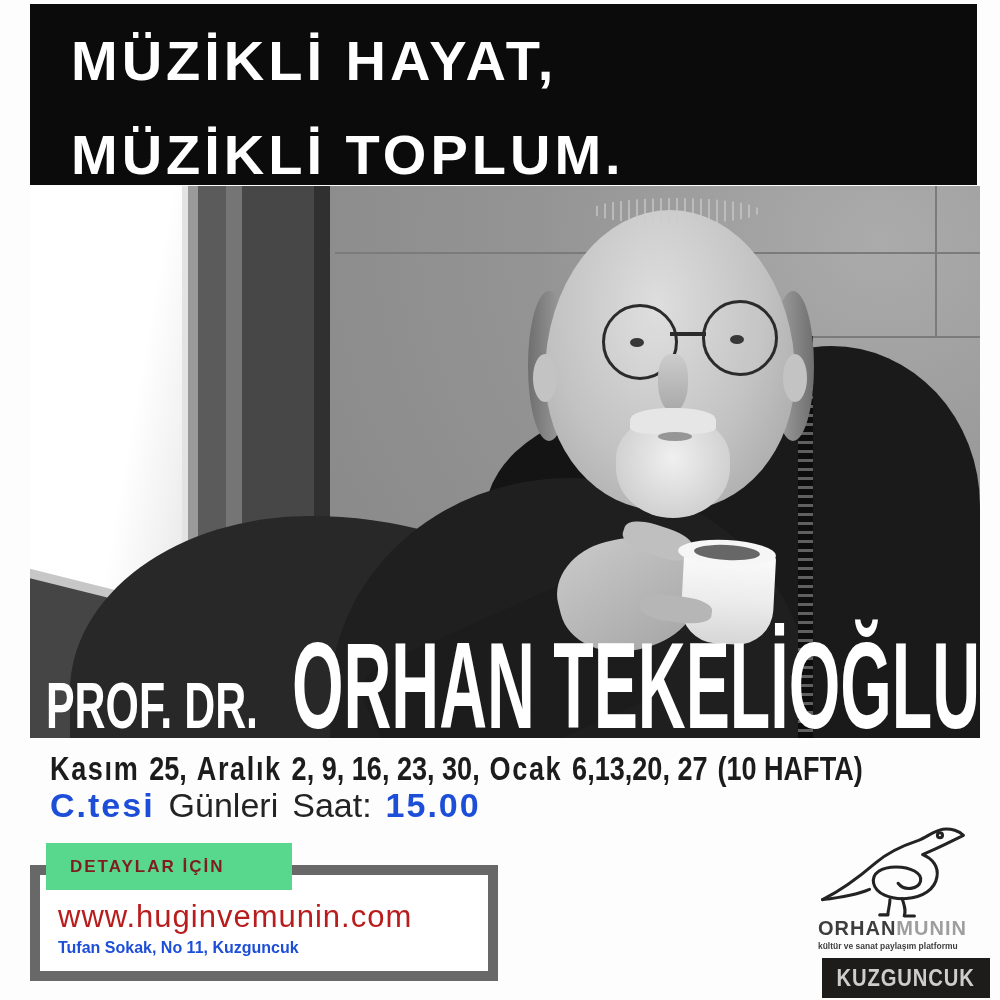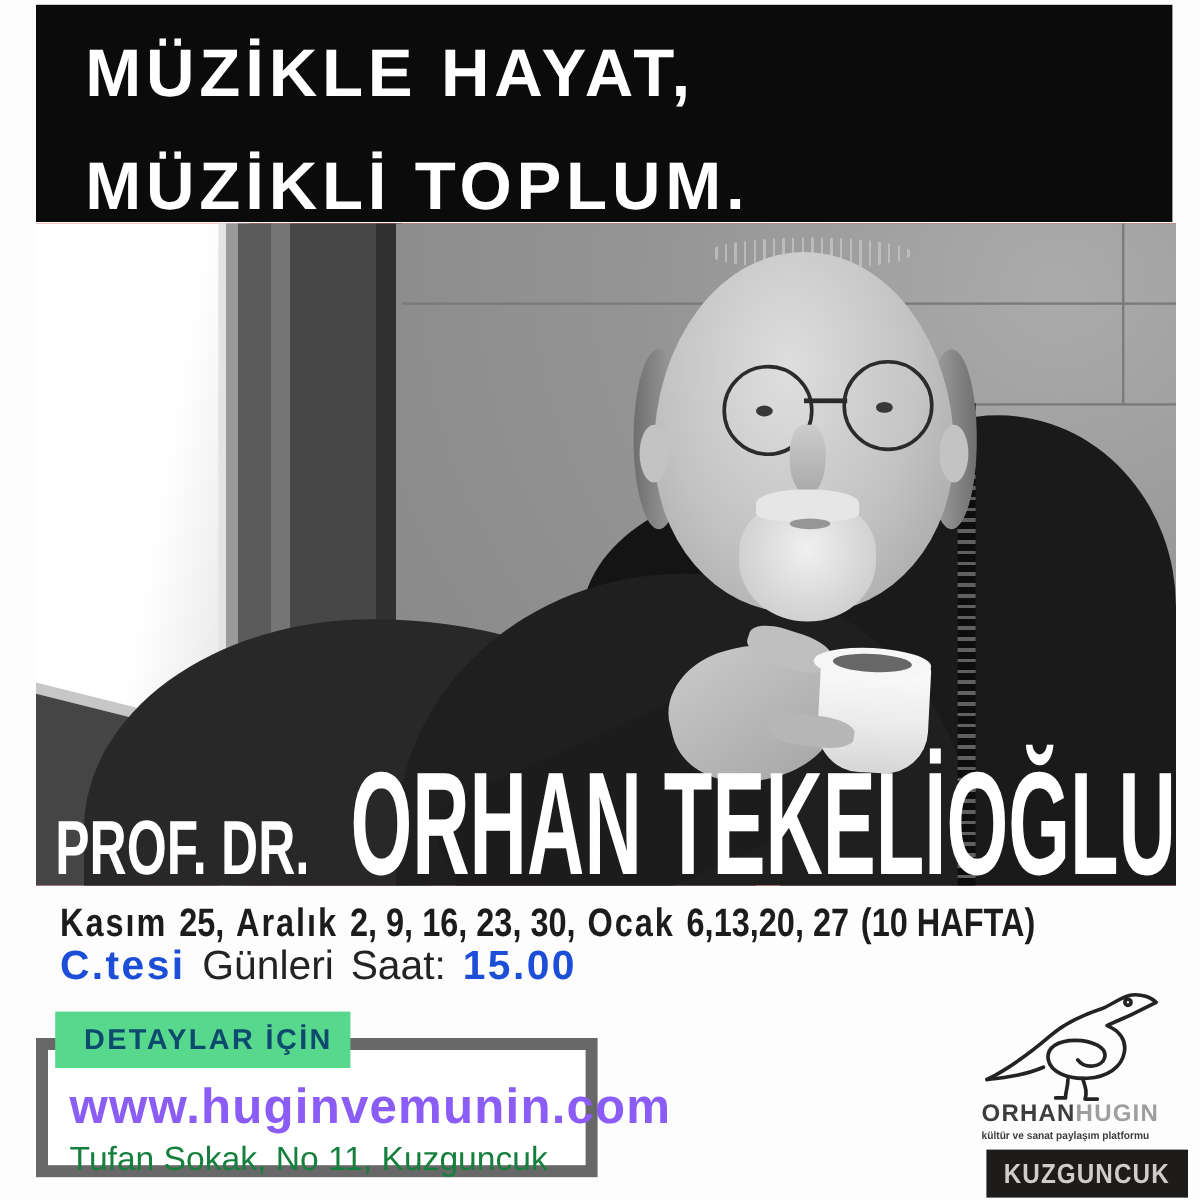--- a/index.html
+++ b/index.html
@@ -98,46 +98,46 @@
           white-space:nowrap;transform:scaleX(0.82);transform-origin:left;}
   .sched2{left:50px;top:786px;display:flex;align-items:baseline;gap:14px;white-space:nowrap;}
   .month{font-weight:bold;font-size:33px;letter-spacing:2px;color:#1c1c1c;}
   .days{font-weight:bold;font-size:33px;letter-spacing:0;color:#1c1c1c;}
   .w-reg{font-size:34px;color:#232323;}
   .w-bold{font-weight:bold;font-size:34px;letter-spacing:2px;color:#1d4ed8;}
 
   
   .cta-btn{left:46px;top:843px;width:246px;height:47px;background:#58d88c;z-index:3;
            display:flex;align-items:center;padding-left:24px;box-sizing:border-box;}
-  .cta-btn span{font-weight:bold;font-size:24px;letter-spacing:2px;color:#0c4a6e;}
+  .cta-btn span{font-weight:bold;font-size:17px;letter-spacing:2px;color:#7f1d1d;}
   .addr-box{left:30px;top:865px;width:468px;height:116px;background:#ffffff;
             border:10px solid #686868;box-sizing:border-box;z-index:2;
             padding:24px 0 0 18px;}
-  .url{font-weight:bold;font-size:41px;color:#8b5cf6;letter-spacing:1px;}
-  .addr{font-size:28px;color:#15803d;margin-top:4px;}
+  .url{font-weight:normal;font-size:31px;color:#b91c1c;letter-spacing:1px;}
+  .addr{font-size:16px;color:#1d4ed8;margin-top:4px;font-weight:bold;}
 
   
   .bird-svg{left:816px;top:822px;width:154px;height:98px;}
   .brand{left:818px;top:917px;width:150px;text-align:left;white-space:nowrap;
          font-weight:bold;font-size:20px;letter-spacing:1px;}
   .brand .p1{color:#3d3d3d;} .brand .p2{color:#9e9e9e;}
   .tagline{left:818px;top:941px;width:160px;font-weight:bold;font-size:9px;
            color:#3d3d3d;white-space:nowrap;transform:scaleX(0.94);transform-origin:left;}
   .loc-box{left:822px;top:958px;width:168px;height:40px;background:#1d1c1a;
            display:flex;align-items:center;justify-content:center;}
   .loc-box span{display:inline-block;color:#cfcdc9;font-weight:bold;font-size:23px;
                 letter-spacing:1px;transform:scaleX(0.88);white-space:nowrap;}
 </style>
 </head>
 <body>
 
 <div class="poster">
 
   <div class="abs title-box">
-    <div class="title-line l1">MÜZİKLE HAYAT,</div>
+    <div class="title-line l1">MÜZİKLİ HAYAT,</div>
     <div class="title-line l2">MÜZİKLİ TOPLUM.</div>
   </div>
 
 
   <div class="abs photo">
     <div class="abs window"></div>
     <div class="abs sill-top"></div>
     <div class="abs sill-dark"></div>
     <div class="abs frame"></div>
     <div class="abs wall"></div>
@@ -213,20 +213,20 @@
                C 114 36 120 44 118 54 C 116 66 104 74 88 75
                C 72 76 58 70 56 60 C 54 50 64 44 78 44
                C 92 44 104 50 102 58 C 100 66 86 68 80 60"></path>
       <path d="M 6 76 C 24 74 38 72 52 66"></path>
       <path d="M 84 75 C 86 82 88 86 86 92 L 96 92"></path>
       <path d="M 72 76 C 72 82 70 86 70 91 L 62 91"></path>
       <circle cx="121" cy="13" r="2.5"></circle>
     </g>
   </svg>
   <div class="abs brand">
-    <span class="p1">ORHAN</span><span class="p2">HUGIN</span>
+    <span class="p1">ORHAN</span><span class="p2">MUNIN</span>
   </div>
   <div class="abs tagline">kültür ve sanat paylaşım platformu</div>
   <div class="abs loc-box">
     <span>KUZGUNCUK</span>
   </div>
 
 </div>
 
 </body></html>

